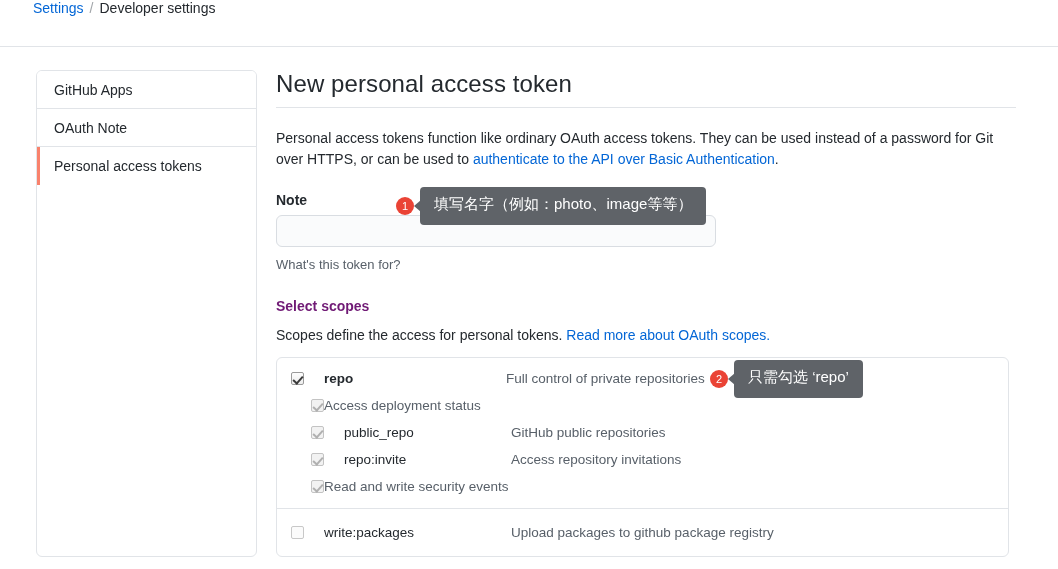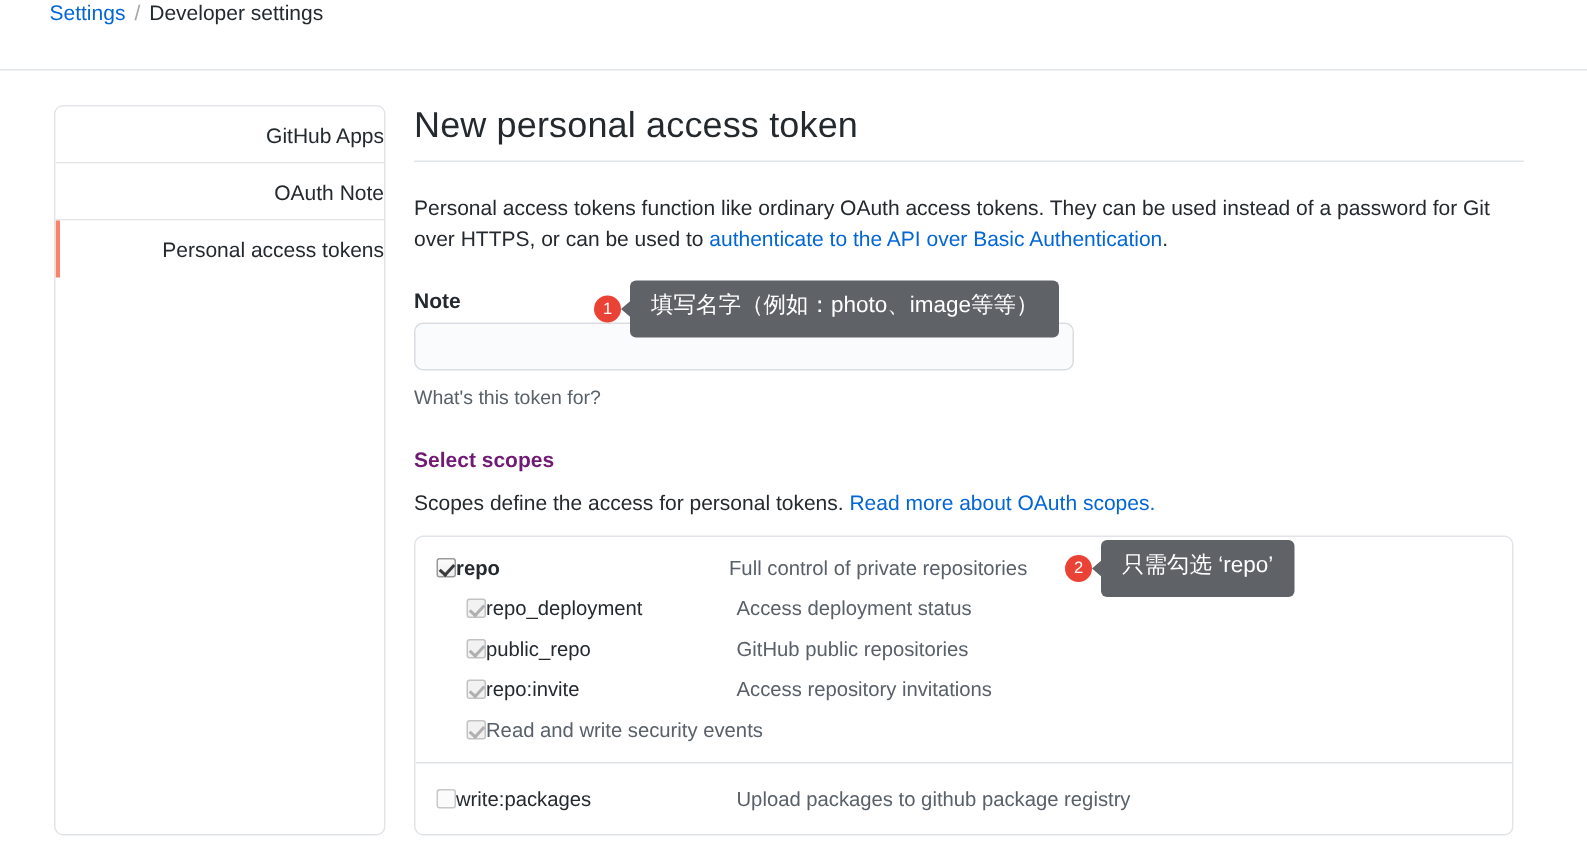--- a/index.html
+++ b/index.html
@@ -56,21 +56,20 @@
     position: relative;
     height: 38px;
     display: flex;
     align-items: center;
     padding-left: 17px;
     font-size: 14px;
     color: #24292e;
     border-bottom: 1px solid #e1e4e8;
     cursor: pointer;
     background: #fff;
-    justify-content: flex-end;
   }
   .side-item:last-child { border-bottom: none; }
   .side-item.active::before {
     content: "";
     position: absolute;
     left: 0; top: 0; bottom: 0;
     width: 3px;
     background: #f9826c;
   }
 
@@ -160,21 +159,21 @@
     display: flex;
     align-items: center;
     height: 27px;
     padding-left: 14px;
   }
   .scope-row.child { padding-left: 34px; }
   .scope-row.single { height: 32px; }
   .scope-name {
     font-size: 13.5px;
     color: #24292e;
-    margin-left: 0;
+    margin-left: 20px;
     width: 187px;
     white-space: nowrap;
   }
   .scope-row.parent .scope-name { font-weight: bold; width: 182px; }
   .scope-row.child .scope-name { width: 167px; }
   .scope-desc {
     font-size: 13.5px;
     color: #586069;
     white-space: nowrap;
   }
@@ -291,21 +290,20 @@
       <div class="scope-group">
         <div class="scope-row parent">
           <span class="cb checked"></span>
           <span class="scope-name">repo</span>
           <span class="scope-desc">Full control of private repositories</span>
         </div>
 
 
         <div class="scope-row child">
           <span class="cb checked disabled"></span>
-          <span class="scope-name">repo_deployment</span>
           <span class="scope-desc">Access deployment status</span>
         </div>
 
         <div class="scope-row child">
           <span class="cb checked disabled"></span>
           <span class="scope-name">public_repo</span>
           <span class="scope-desc">GitHub public repositories</span>
         </div>
 
         <div class="scope-row child">

